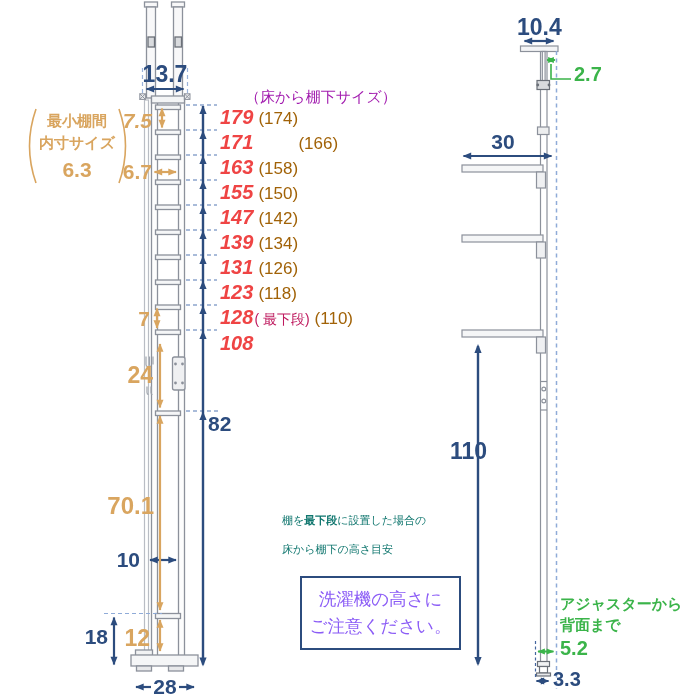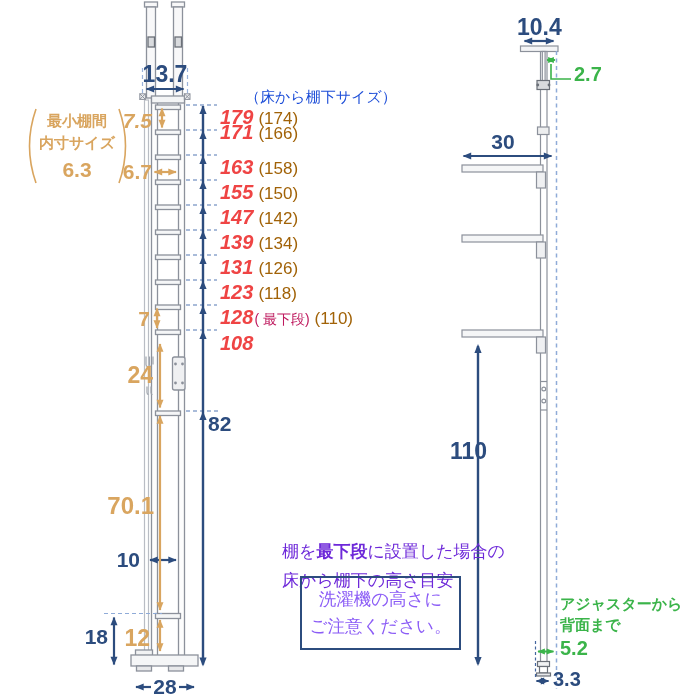--- a/index.html
+++ b/index.html
@@ -1,34 +1,34 @@
 <!DOCTYPE html>
 <html><head>
 <meta charset="utf-8">
 <style>
   html,body{margin:0;padding:0;background:#fff;}
   #canvas{position:relative;width:700px;height:700px;background:#ffffff;overflow:hidden;
           font-family:"Liberation Sans","DejaVu Sans",sans-serif;}
   #linework{position:absolute;left:0;top:0;}
   .lbl{position:absolute;line-height:1;white-space:nowrap;}
   .navy{color:#2C4C7E;}
-  .lblue{color:#1d4ed8;}
+  .lblue{color:#a21caf;}
   .orange{color:#D9A55F;}
   .green{color:#3BB44A;}
   .b{font-weight:700;}
   .num-md{font-size:21px;font-weight:700;}
   .num-lg{font-size:23px;font-weight:700;}
   .ra{text-align:right;}
   .ca{text-align:center;}
   .row{position:absolute;left:220px;display:flex;align-items:baseline;}
   .row-main{font-size:20px;font-weight:700;color:#ef4444;font-style:italic;}
   .row-mid{font-size:14px;font-weight:500;color:#be185d;margin-left:1px;}
   .row-sub{font-size:17px;font-weight:400;color:#a16207;margin-left:5px;}
   .header-note{font-size:15px;font-weight:500;}
-  .jp-note{font-size:17px;color:#6d28d9;line-height:1;margin-top:28px;}
+  .jp-note{font-size:11px;color:#0f766e;line-height:1;}
   .warn-box{position:absolute;left:300px;top:576px;width:157px;height:70px;border:2.5px solid #2C4C7E;
             display:flex;flex-direction:column;align-items:center;justify-content:center;gap:9px;}
   .warn-line{font-size:17.5px;color:#8b5cf6;font-weight:500;line-height:1;}
   .mingap{position:absolute;left:30px;top:110px;width:94px;text-align:center;color:#D9A55F;}
   .mingap .t{font-size:15px;font-weight:600;line-height:22px;}
   .mingap .v{font-size:21px;font-weight:700;margin-top:4px;}
   .green-note{font-size:15px;font-weight:600;line-height:1;}
 </style>
 </head>
 <body>
@@ -218,21 +218,21 @@
   <div class="mingap">
     <div class="t">最小棚間</div>
     <div class="t">内寸サイズ</div>
     <div class="v">6.3</div>
   </div>
 
   <div class="row" style="top:106px;">
     <span class="row-main">179</span>
     <span class="row-sub">(174)</span>
   </div>
-  <div class="row" style="top:121px;">
+  <div class="row" style="top:131px;gap:40px;">
     <span class="row-main">171</span>
     <span class="row-sub">(166)</span>
   </div>
   <div class="row" style="top:156px;">
     <span class="row-main">163</span>
     <span class="row-sub">(158)</span>
   </div>
   <div class="row" style="top:181px;">
     <span class="row-main">155</span>
     <span class="row-sub">(150)</span>

